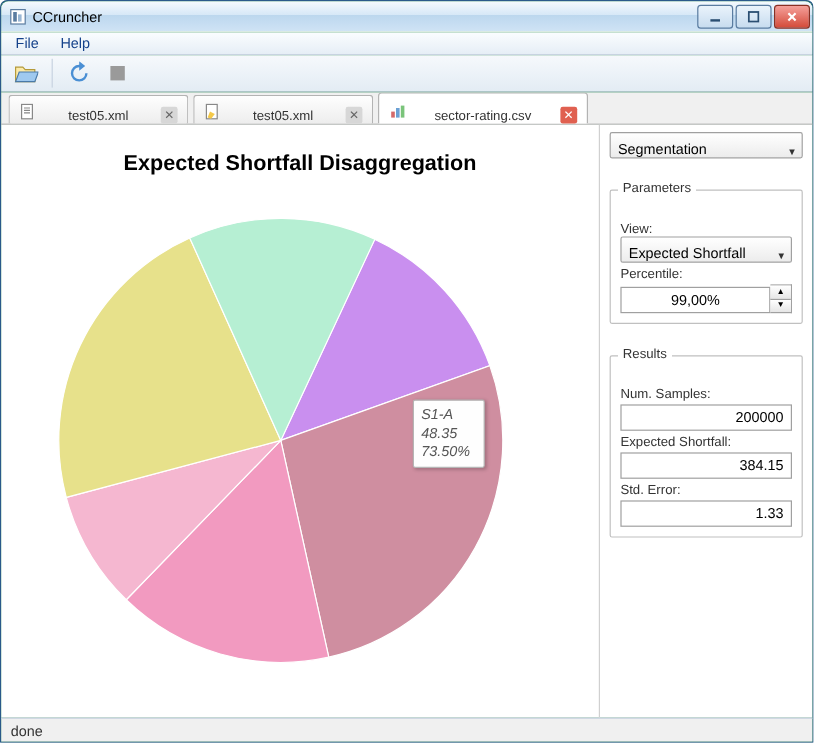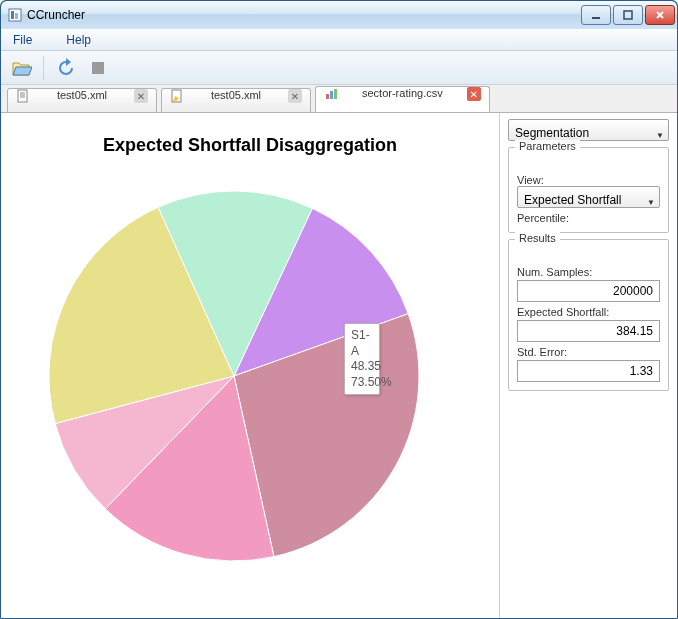--- a/index.html
+++ b/index.html
@@ -4,42 +4,42 @@
 <style>
   * { box-sizing: border-box; margin: 0; padding: 0; font-family: "Segoe UI", Tahoma, sans-serif; font-size: 12px; }
   body { background: #fff; width: 678px; height: 619px; overflow: hidden; }
   .window { width: 678px; height: 619px; border: 1px solid #2a5a8a; border-radius: 6px 6px 0 0; background: #15803d; display: flex; flex-direction: column; }
   .titlebar { height: 28px; background: linear-gradient(180deg,#f5fafe 0%,#d7e8f7 45%,#bcd7ee 46%,#cfe3f5 100%); border-radius: 6px 6px 0 0; display: flex; align-items: center; padding: 0 2px 0 6px; }
   .titlebar .icon { width:16px; height:16px; margin-right:4px; display:flex; align-items:center; justify-content:center; font-size:10px; }
   .titlebar .title { flex:1; color:#000; font-size:12px; }
   .winbtns { display:flex; gap:2px; }
   .winbtn { width:30px; height:20px; border:1px solid #5a7ca0; border-radius:3px; background:linear-gradient(180deg,#eaf3fb,#c7dcef); display:flex; align-items:center; justify-content:center; }
   .winbtn.close { background:linear-gradient(180deg,#f5a09a,#d44b3a); border-color:#8a2f22; color:#fff; }
-  .menubar { height:22px; background:linear-gradient(180deg,#fafdff,#e6eef6); border-top:1px solid #fff; border-bottom:1px solid #c7d3e0; display:flex; align-items:center; padding:0 4px; gap:18px; }
+  .menubar { height:22px; background:linear-gradient(180deg,#fafdff,#e6eef6); border-top:1px solid #fff; border-bottom:1px solid #c7d3e0; display:flex; align-items:center; padding:0 4px; gap:2px; }
   .menuitem { padding:2px 8px; color:#15428b; }
   .toolbar { height:34px; background:linear-gradient(180deg,#f6f9fc,#e3ecf4); border-bottom:1px solid #c7d3e0; display:flex; align-items:center; padding:0 6px; gap:4px; }
   .tbtn { width:28px; height:28px; border:1px solid transparent; border-radius:3px; display:flex; align-items:center; justify-content:center; }
   .sep { width:1px; height:24px; background:#c7d3e0; margin:0 4px; }
   .tabbar { height:28px; background:#f0f0f0; border-bottom:1px solid #b3b3b3; display:flex; align-items:flex-end; padding:0 6px; }
-  .tab { height:24px; min-width:150px; border:1px solid #b3b3b3; border-bottom:none; border-radius:3px 3px 0 0; background:linear-gradient(180deg,#fefefe,#ededed); display:flex; align-items:flex-start; padding:0 8px; margin-right:4px; gap:24px; position:relative; }
+  .tab { height:24px; min-width:150px; border:1px solid #b3b3b3; border-bottom:none; border-radius:3px 3px 0 0; background:linear-gradient(180deg,#fefefe,#ededed); display:flex; align-items:flex-end; padding:0 8px; margin-right:4px; gap:24px; position:relative; }
   .tab.active { background:#fff; height:26px; }
   .tab .tablabel { flex:1; text-align:center; color:#333; font-size:11px; }
   .tab .tabclose { width:14px; height:14px; border-radius:2px; display:flex; align-items:center; justify-content:center; font-size:10px; background:#d7d7d7; color:#666; }
   .tab.active .tabclose { background:#e06050; color:#fff; }
   .content { flex:1; background:#fff; display:flex; }
   .chartarea { flex:1; padding:8px; display:flex; flex-direction:column; }
   .pathfield { height:22px; border:1px solid #b3b3b3; background:#fff; padding:0 6px; display:flex; align-items:center; color:#333; font-size:11px; }
   .charttitle { text-align:center; font-weight:bold; font-size:18px; margin:14px 0 20px 0; }
   .svgwrap { flex:1; position:relative; }
-  .tooltip { position:absolute; left:335px; top:147px; width:36px; background:#fefefe; border:1px solid #b5b5b5; border-radius:2px; padding:4px 6px; font-size:11px; color:#555; box-shadow:1px 1px 3px rgba(0,0,0,.2); line-height:1.3; }
+  .tooltip { position:absolute; left:335px; top:166px; width:60px; background:#fefefe; border:1px solid #b5b5b5; border-radius:2px; padding:4px 6px; font-size:11px; color:#555; box-shadow:1px 1px 3px rgba(0,0,0,.2); line-height:1.3;font-style:italic; }
   .sidepanel { width:178px; border-left:1px solid #d0d0d0; padding:6px 8px; display:flex; flex-direction:column; gap:4px; }
   .combo { height:22px; border:1px solid #a0a0a0; background:linear-gradient(180deg,#fff,#ececec); display:flex; align-items:flex-end; padding:0 4px 0 6px; border-radius:2px; }
   .combo span:first-child { flex:1; }
   .combo .arrow { font-size:8px; color:#333; }
-  .group { border:1px solid #c0c0c0; border-radius:2px; padding:22px 8px 8px 8px; position:relative; margin-top:2px; }
+  .group { border:1px solid #c0c0c0; border-radius:2px; padding:22px 8px 8px 8px; position:relative; margin-top:22px; }
   .group .legend { position:absolute; top:-8px; left:6px; background:#fff; padding:0 4px; font-size:11px; color:#333; }
   .label { font-size:11px; color:#333; margin-top:4px; }
   .readonly { height:22px; border:1px solid #a0a0a0; background:#fff; display:flex; align-items:center; justify-content:flex-end; padding:0 6px; margin-top:2px; }
   .spinrow { display:flex; margin-top:2px; }
   .spinrow .readonly { flex:1; justify-content:center; }
   .spinbtns { width:18px; display:flex; flex-direction:column; border:1px solid #a0a0a0; border-left:none; }
   .spinbtns div { flex:1; display:flex; align-items:center; justify-content:center; font-size:7px; background:linear-gradient(180deg,#fff,#e6e6e6); }
   .spinbtns div:first-child { border-bottom:1px solid #a0a0a0; }
   .statusbar { height:22px; border-top:1px solid #c7d3e0; background:#f0f0f0; display:flex; align-items:center; padding:0 8px; font-size:11px; color:#333; }
 </style>
@@ -155,27 +155,37 @@
       </div>
 
       <div class="group">
         <div class="legend">Parameters</div>
         <div class="label">View:</div>
         <div class="combo">
           <span>Expected Shortfall</span>
           <span class="arrow">▼</span>
         </div>
         <div class="label">Percentile:</div>
+        <div class="spinrow">
+          <div class="readonly">99,00%</div>
+          <div class="spinbtns">
+              <div>▲</div>
+              <div>▼</div>
+            </div>
+        </div>
       </div>
 
       <div class="group">
         <div class="legend">Results</div>
         <div class="label">Num. Samples:</div>
         <div class="readonly">200000</div>
         <div class="label">Expected Shortfall:</div>
         <div class="readonly">384.15</div>
         <div class="label">Std. Error:</div>
         <div class="readonly">1.33</div>
       </div>
     </div>
   </div>
 
+  <div class="statusbar">
+    <span>done</span>
+  </div>
 </div>
 
 </body></html>

